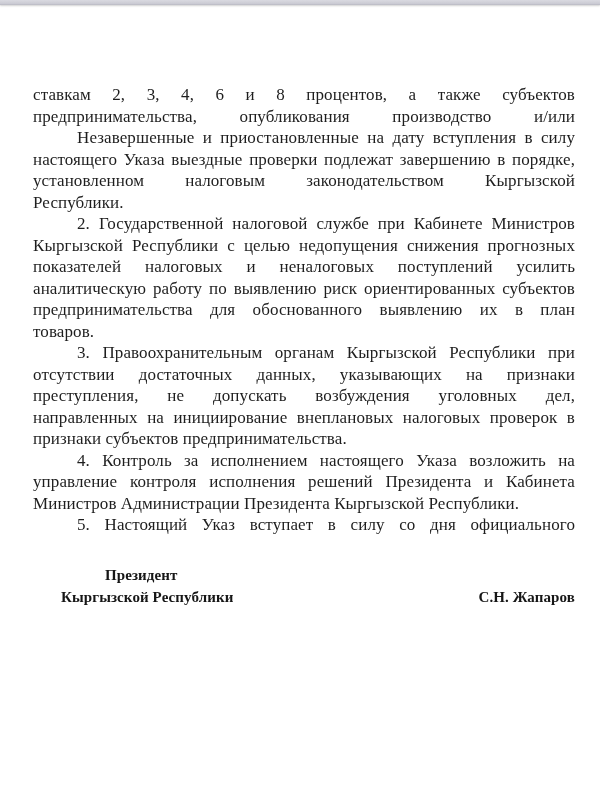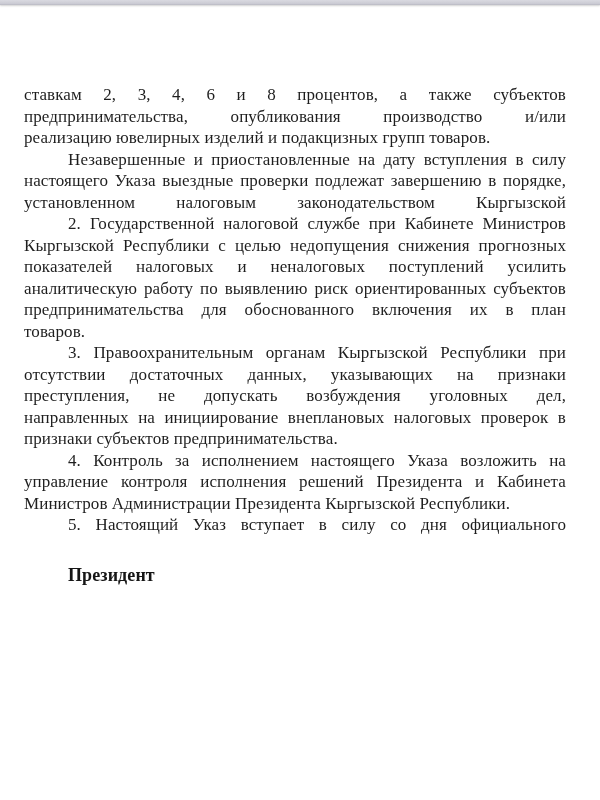--- a/index.html
+++ b/index.html
@@ -20,21 +20,21 @@
     top: 0;
     left: 0;
     width: 600px;
     height: 5px;
     background: linear-gradient(to bottom, #dadae1 0%, #cbcbd4 70%, #b9b9c3 100%);
     box-shadow: 0 1px 2px rgba(0,0,0,0.18);
   }
   .doc-body {
     position: absolute;
     top: 84px;
-    left: 24px;
+    left: 33px;
     width: 542px;
     color: #1e1e1e;
     font-size: 17px;
     line-height: 21.5px;
     letter-spacing: 0.1px;
   }
   .line {
     text-align: justify;
     text-align-last: justify;
     white-space: normal;
@@ -42,60 +42,65 @@
   .line.last {
     text-align-last: left;
   }
   .line.indent {
     text-indent: 44px;
   }
   .signature {
     margin-top: 28px;
     font-weight: bold;
     color: #161616;
-    font-size: 18px;
+    font-size: 15px;
     line-height: 22px;
+    margin-left: 28px;
   }
   .signature-title-1 {
     padding-left: 44px;
   }
   .signature-row {
     display: flex;
     justify-content: space-between;
     align-items: baseline;
   }
 </style>
 </head>
 <body>
 
 <div class="page">
   <div class="top-bar"></div>
 
   <div class="doc-body">
     <div>
         <div class="line">ставкам 2, 3, 4, 6 и 8 процентов, а также субъектов</div>
         <div class="line">предпринимательства, опубликования производство и/или</div>
-        <div class="line last">реализацию ювелирных изделий и подакцизных групп товаров.</div>
         <div class="line indent">Незавершенные и приостановленные на дату вступления в силу</div>
         <div class="line">настоящего Указа выездные проверки подлежат завершению в порядке,</div>
         <div class="line">установленном налоговым законодательством Кыргызской</div>
+        <div class="line last">Республики.</div>
         <div class="line indent">2. Государственной налоговой службе при Кабинете Министров</div>
         <div class="line">Кыргызской Республики с целью недопущения снижения прогнозных</div>
         <div class="line">показателей налоговых и неналоговых поступлений усилить</div>
         <div class="line">аналитическую работу по выявлению риск ориентированных субъектов</div>
-        <div class="line">предпринимательства для обоснованного включения их в план</div>
+        <div class="line">предпринимательства для обоснованного выявлению их в план</div>
         <div class="line last">товаров.</div>
         <div class="line indent">3. Правоохранительным органам Кыргызской Республики при</div>
         <div class="line">отсутствии достаточных данных, указывающих на признаки</div>
         <div class="line">преступления, не допускать возбуждения уголовных дел,</div>
         <div class="line">направленных на инициирование внеплановых налоговых проверок в</div>
         <div class="line last">признаки субъектов предпринимательства.</div>
         <div class="line indent">4. Контроль за исполнением настоящего Указа возложить на</div>
         <div class="line">управление контроля исполнения решений Президента и Кабинета</div>
         <div class="line last">Министров Администрации Президента Кыргызской Республики.</div>
         <div class="line indent">5. Настоящий Указ вступает в силу со дня официального</div>
       </div>
 
     <div class="signature">
       <div class="signature-title-1">Президент</div>
+      <div class="signature-row">
+        <span>Кыргызской Республики</span>
+        <span>С.Н. Жапаров</span>
+      </div>
     </div>
   </div>
 </div>
 
 </body></html>

